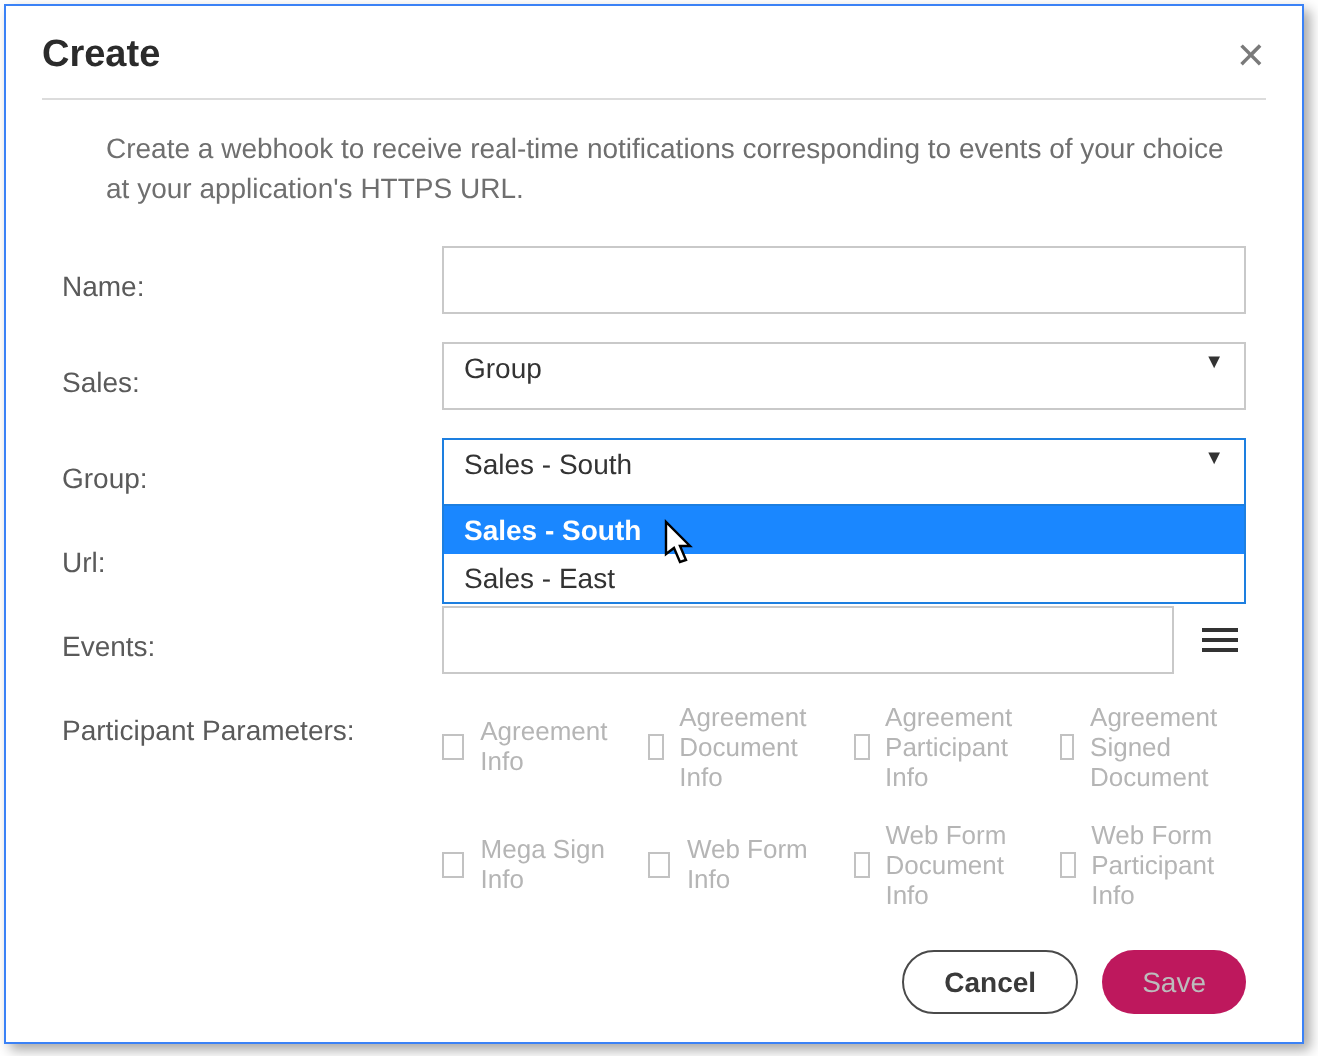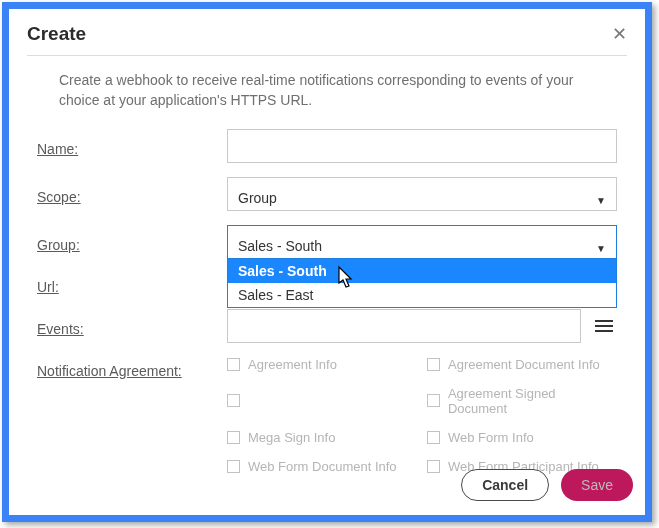--- a/index.html
+++ b/index.html
@@ -8,21 +8,21 @@
     background: #fff;
     width: 659px;
     height: 528px;
     overflow: hidden;
     position: relative;
   }
   .dialog {
     width: 650px;
     height: 520px;
     margin: 2px;
-    border: 7px solid #3b82f6;
+    border: 1px solid #3b82f6;
     background: #fff;
     box-shadow: 3px 3px 6px rgba(0,0,0,0.35);
     position: relative;
     padding: 0;
   }
   .header {
     display: flex;
     justify-content: space-between;
     align-items: center;
     padding: 14px 18px 10px 18px;
@@ -57,38 +57,37 @@
     display: flex;
     align-items: center;
     margin-bottom: 14px;
   }
   .row-top { align-items: flex-start; }
   .label {
     width: 190px;
     color: #5a5a5a;
     font-size: 14px;
     padding-top: 6px;
-    text-decoration: underline;
   }
   .field {
     flex: 1;
     position: relative;
   }
   .text-input, .select-box {
     width: 100%;
     height: 34px;
     border: 1px solid #c9c9c9;
     padding: 4px 10px;
     font-size: 14px;
     color: #333;
     background: #fff;
   }
   .select-box {
     display: flex;
-    align-items: flex-end;
+    align-items: flex-start;
     justify-content: space-between;
     cursor: pointer;
   }
   .caret {
     font-size: 10px;
     color: #333;
   }
   .group-select {
     border: 1px solid #1d7fe0;
   }
@@ -138,42 +137,42 @@
     padding: 4px;
   }
   .hamburger-icon span {
     display: block;
     width: 18px;
     height: 2px;
     background: #333;
   }
   .params {
     display: grid;
-    grid-template-columns: 1fr 1fr;
+    grid-template-columns: 1fr 1fr 1fr 1fr;
     column-gap: 10px;
     row-gap: 14px;
   }
   .check-item {
     display: flex;
     align-items: center;
     gap: 8px;
     color: #b5b5b5;
     font-size: 13px;
   }
   .checkbox {
     width: 13px;
     height: 13px;
     border: 1px solid #c2c2c2;
     background: #fff;
     display: inline-block;
   }
   .footer {
     position: absolute;
     bottom: 14px;
-    right: 12px;
+    right: 28px;
     display: flex;
     gap: 12px;
     align-items: center;
   }
   .btn {
     height: 32px;
     padding: 0 20px;
     border-radius: 16px;
     font-size: 14px;
     cursor: pointer;
@@ -208,21 +207,21 @@
     <p class="desc">Create a webhook to receive real-time notifications corresponding to events of your choice at your application's HTTPS URL.</p>
 
     <div class="row">
       <div class="label">Name:</div>
       <div class="field">
         <input class="text-input" type="text" value="" style="">
       </div>
     </div>
 
     <div class="row">
-      <div class="label">Scope:</div>
+      <div class="label">Sales:</div>
       <div class="field">
         <div class="select-box">
           <span>Group</span>
           <span class="caret">▼</span>
         </div>
       </div>
     </div>
 
     <div class="row">
       <div class="label">Group:</div>
@@ -252,33 +251,34 @@
         <div class="events-box"></div>
         <div class="hamburger-icon">
           <span></span>
             <span></span>
             <span></span>
         </div>
       </div>
     </div>
 
     <div class="row row-top">
-      <div class="label">Notification Agreement:</div>
+      <div class="label">Participant Parameters:</div>
       <div class="field">
         <div class="params">
           <div class="check-item">
             <span class="checkbox"></span>
             <span>Agreement Info</span>
           </div>
           <div class="check-item">
             <span class="checkbox"></span>
             <span>Agreement Document Info</span>
           </div>
           <div class="check-item">
             <span class="checkbox"></span>
+            <span>Agreement Participant Info</span>
           </div>
           <div class="check-item">
             <span class="checkbox"></span>
             <span>Agreement Signed Document</span>
           </div>
           <div class="check-item">
             <span class="checkbox"></span>
             <span>Mega Sign Info</span>
           </div>
           <div class="check-item">

